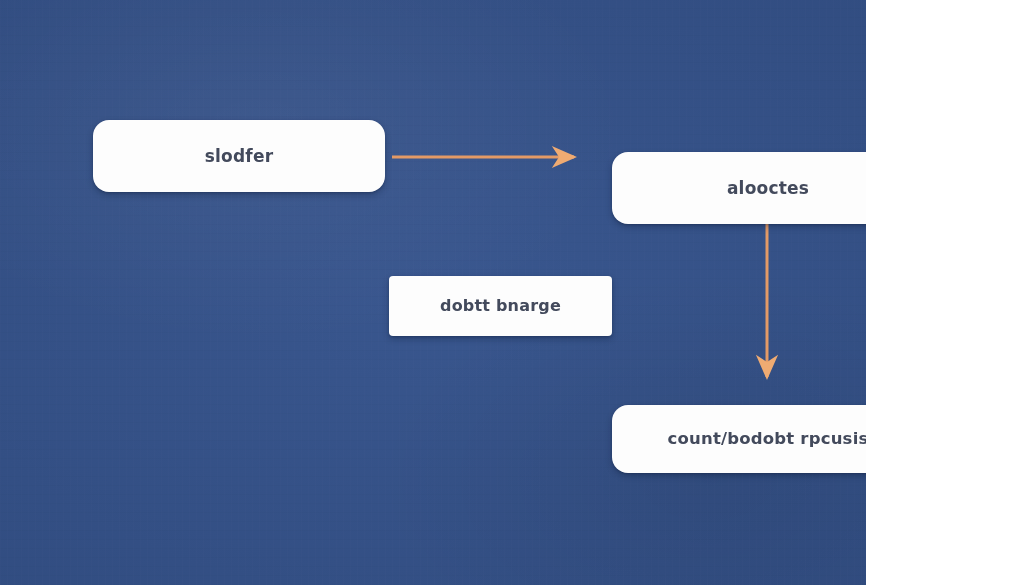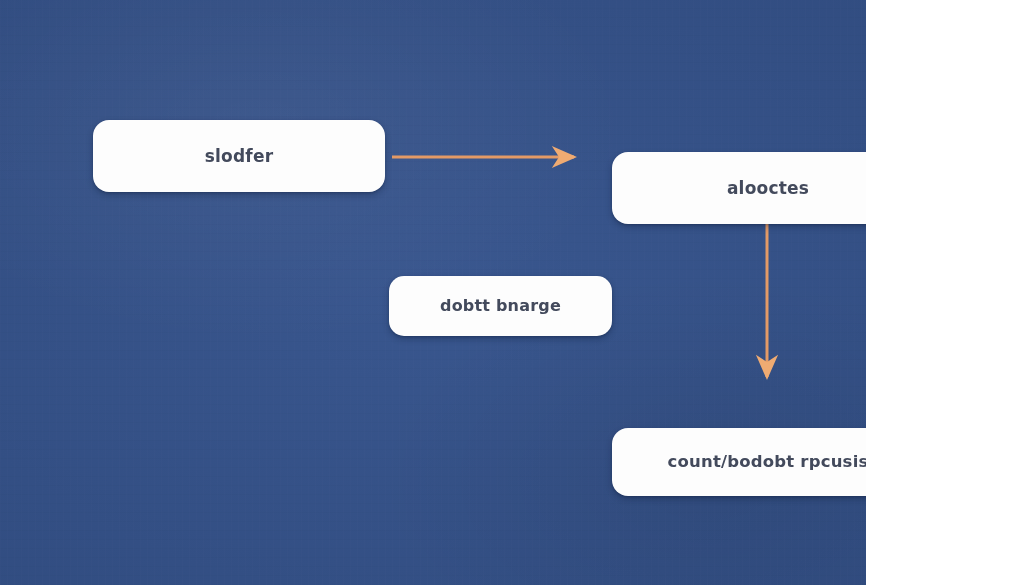--- a/index.html
+++ b/index.html
@@ -77,22 +77,22 @@
     font-size: 17px;
     letter-spacing: 0.2px;
     line-height: 1;
     white-space: nowrap;
     text-align: center;
   }
 
   
   #node-source   { left: 93px;  top: 120px; width: 292px; height: 72px; }
   #node-target   { left: 612px; top: 120px; width: 312px; height: 72px; margin-top: 32px; }
-  #node-detached { left: 389px; top: 276px; width: 223px; height: 60px; border-radius: 15px; }
-  #node-result   { left: 612px; top: 428px; width: 312px; height: 68px; }
+  #node-detached { left: 389px; top: 276px; width: 223px; height: 60px; border-radius: 4px; }
+  #node-result   { left: 612px; top: 405px; width: 312px; height: 68px; }
 
   #node-detached .node-label { font-size: 16px; }
   #node-result   .node-label { font-size: 16.5px; }
 </style>
 </head>
 <body>
 
 <div id="canvas">
 
   <svg class="arrow-layer" viewBox="0 0 1024 585" width="1024" height="585" xmlns="http://www.w3.org/2000/svg">

